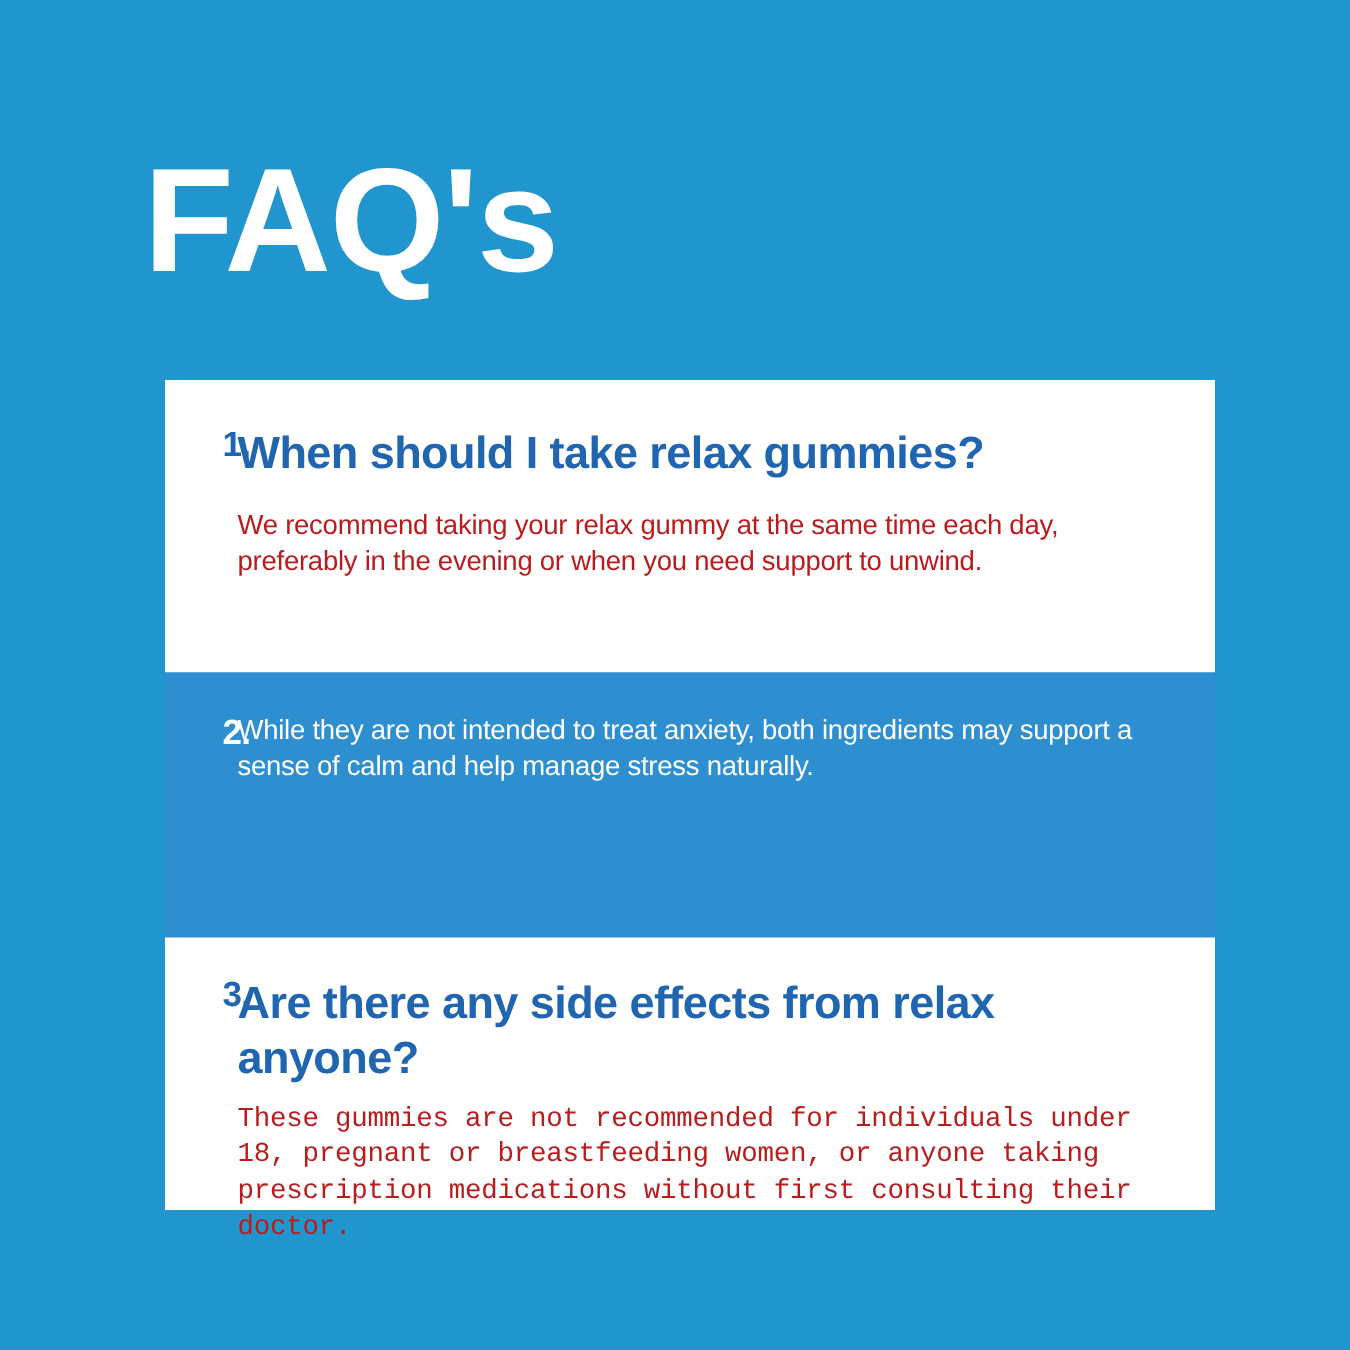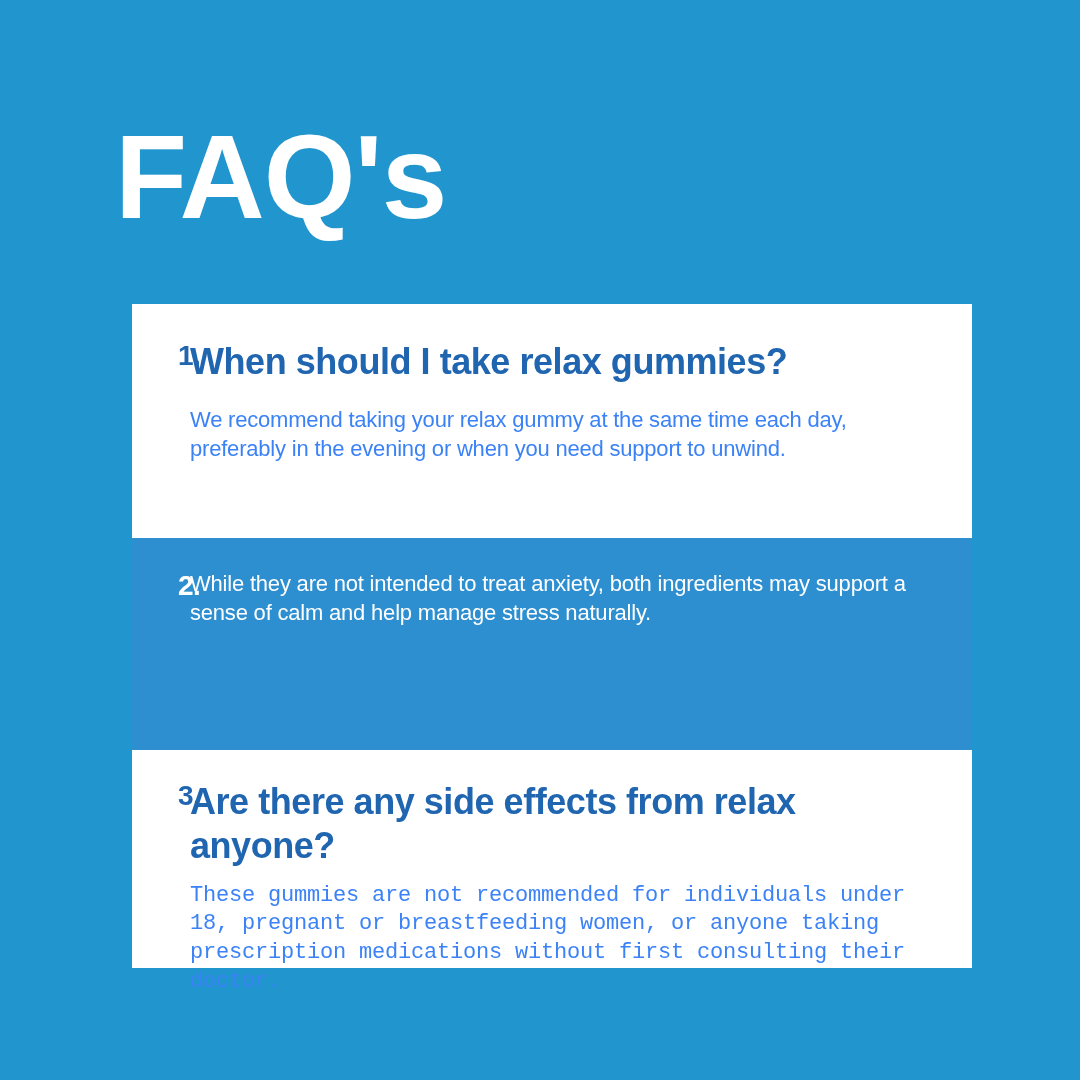--- a/index.html
+++ b/index.html
@@ -50,21 +50,21 @@
 
   
   .faq-item.theme-light {
     background: #ffffff;
   }
   .faq-item.theme-light .faq-number,
   .faq-item.theme-light .faq-question {
     color: #2065b0;
   }
   .faq-item.theme-light .faq-answer {
-    color: #3b82f6;
+    color: #b91c1c;
   }
 
   
   .faq-item.theme-inverted {
     background: #2e8fd0;
   }
   .faq-item.theme-inverted .faq-number,
   .faq-item.theme-inverted .faq-question,
   .faq-item.theme-inverted .faq-answer {
     color: #ffffff;

